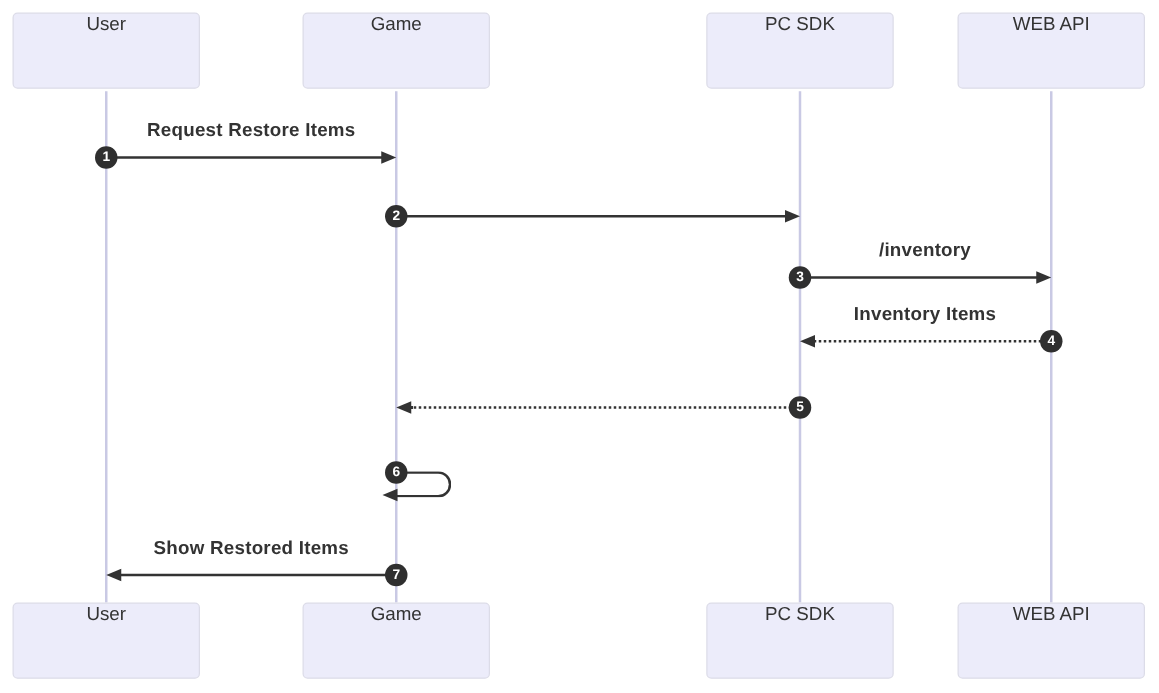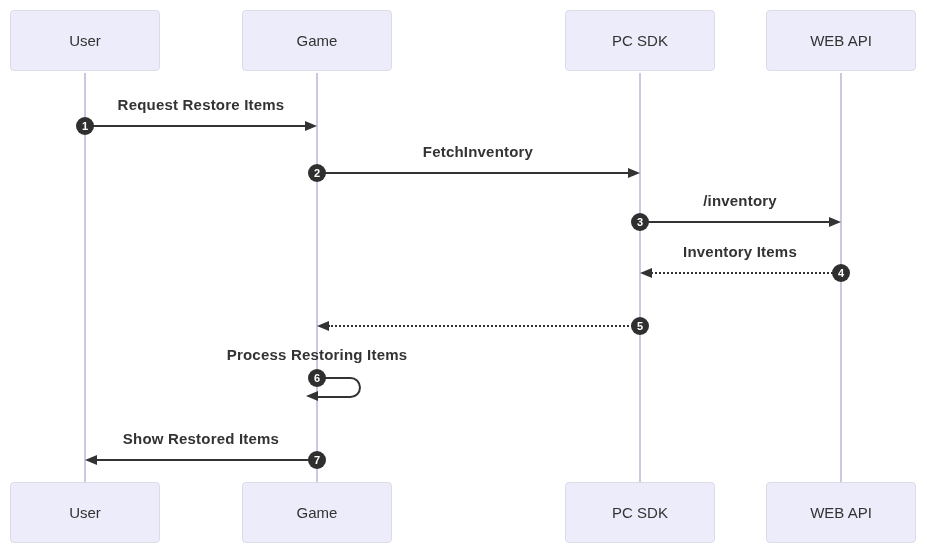--- a/index.html
+++ b/index.html
@@ -9,21 +9,21 @@
     background:var(--bg,#ffffff);
     font-family:"Liberation Sans", sans-serif;
     overflow:hidden;
   }
   .actor{
     position:absolute;
     width:150px;height:61px;
     background:var(--actor-fill,#ECECFA);
     border:1px solid var(--actor-border,#DCDCE8);
     border-radius:4px;
-    display:flex;align-items:center;justify-content:center;
+    display:flex;align-items:flex-start;justify-content:center;
     color:var(--text,#333333);
     font-size:15px;
     box-sizing:border-box;
   }
   .lifeline{
     position:absolute;
     top:73px;height:409px;width:2px;
     background:var(--lifeline,#C9C9E4);
   }
   .msg-label{
@@ -85,40 +85,38 @@
     </div>
   <div class="actor" style="left:766px;top:10px">
       <span>WEB API</span>
     </div>
 
   <div class="msg-label" style="left:-99px;top:96px">Request Restore Items</div>
   <div class="line" style="left:85px;top:125px;width:225px"></div>
   <div class="arrowhead right" style="left:305px;top:121px"></div>
   <div class="num" style="left:76px;top:117px">1</div>
 
-  <div class="msg-label" style="left:178px;top:143px">FetchInventory</div>
   <div class="line" style="left:317px;top:172px;width:315px"></div>
   <div class="arrowhead right" style="left:628px;top:168px"></div>
   <div class="num" style="left:308px;top:164px">2</div>
 
   <div class="msg-label" style="left:440px;top:192px">/inventory</div>
   <div class="line" style="left:640px;top:221px;width:193px"></div>
   <div class="arrowhead right" style="left:829px;top:217px"></div>
   <div class="num" style="left:631px;top:213px">3</div>
 
   <div class="msg-label" style="left:440px;top:243px">Inventory Items</div>
   <div class="line dotted" style="left:651px;top:272px;width:190px"></div>
   <div class="arrowhead left" style="left:640px;top:268px"></div>
   <div class="num" style="left:832px;top:264px">4</div>
 
   <div class="line dotted" style="left:328px;top:325px;width:312px"></div>
   <div class="arrowhead left" style="left:317px;top:321px"></div>
   <div class="num" style="left:631px;top:317px">5</div>
 
-  <div class="msg-label" style="left:17px;top:346px">Process Restoring Items</div>
   <div class="selfloop" style="left:317px;top:377px"></div>
   <div class="arrowhead left" style="left:306px;top:391px"></div>
   <div class="num" style="left:308px;top:369px">6</div>
 
   <div class="msg-label" style="left:-99px;top:430px">Show Restored Items</div>
   <div class="line" style="left:96px;top:459px;width:221px"></div>
   <div class="arrowhead left" style="left:85px;top:455px"></div>
   <div class="num" style="left:308px;top:451px">7</div>
 
   <div class="actor" style="left:10px;top:482px">

